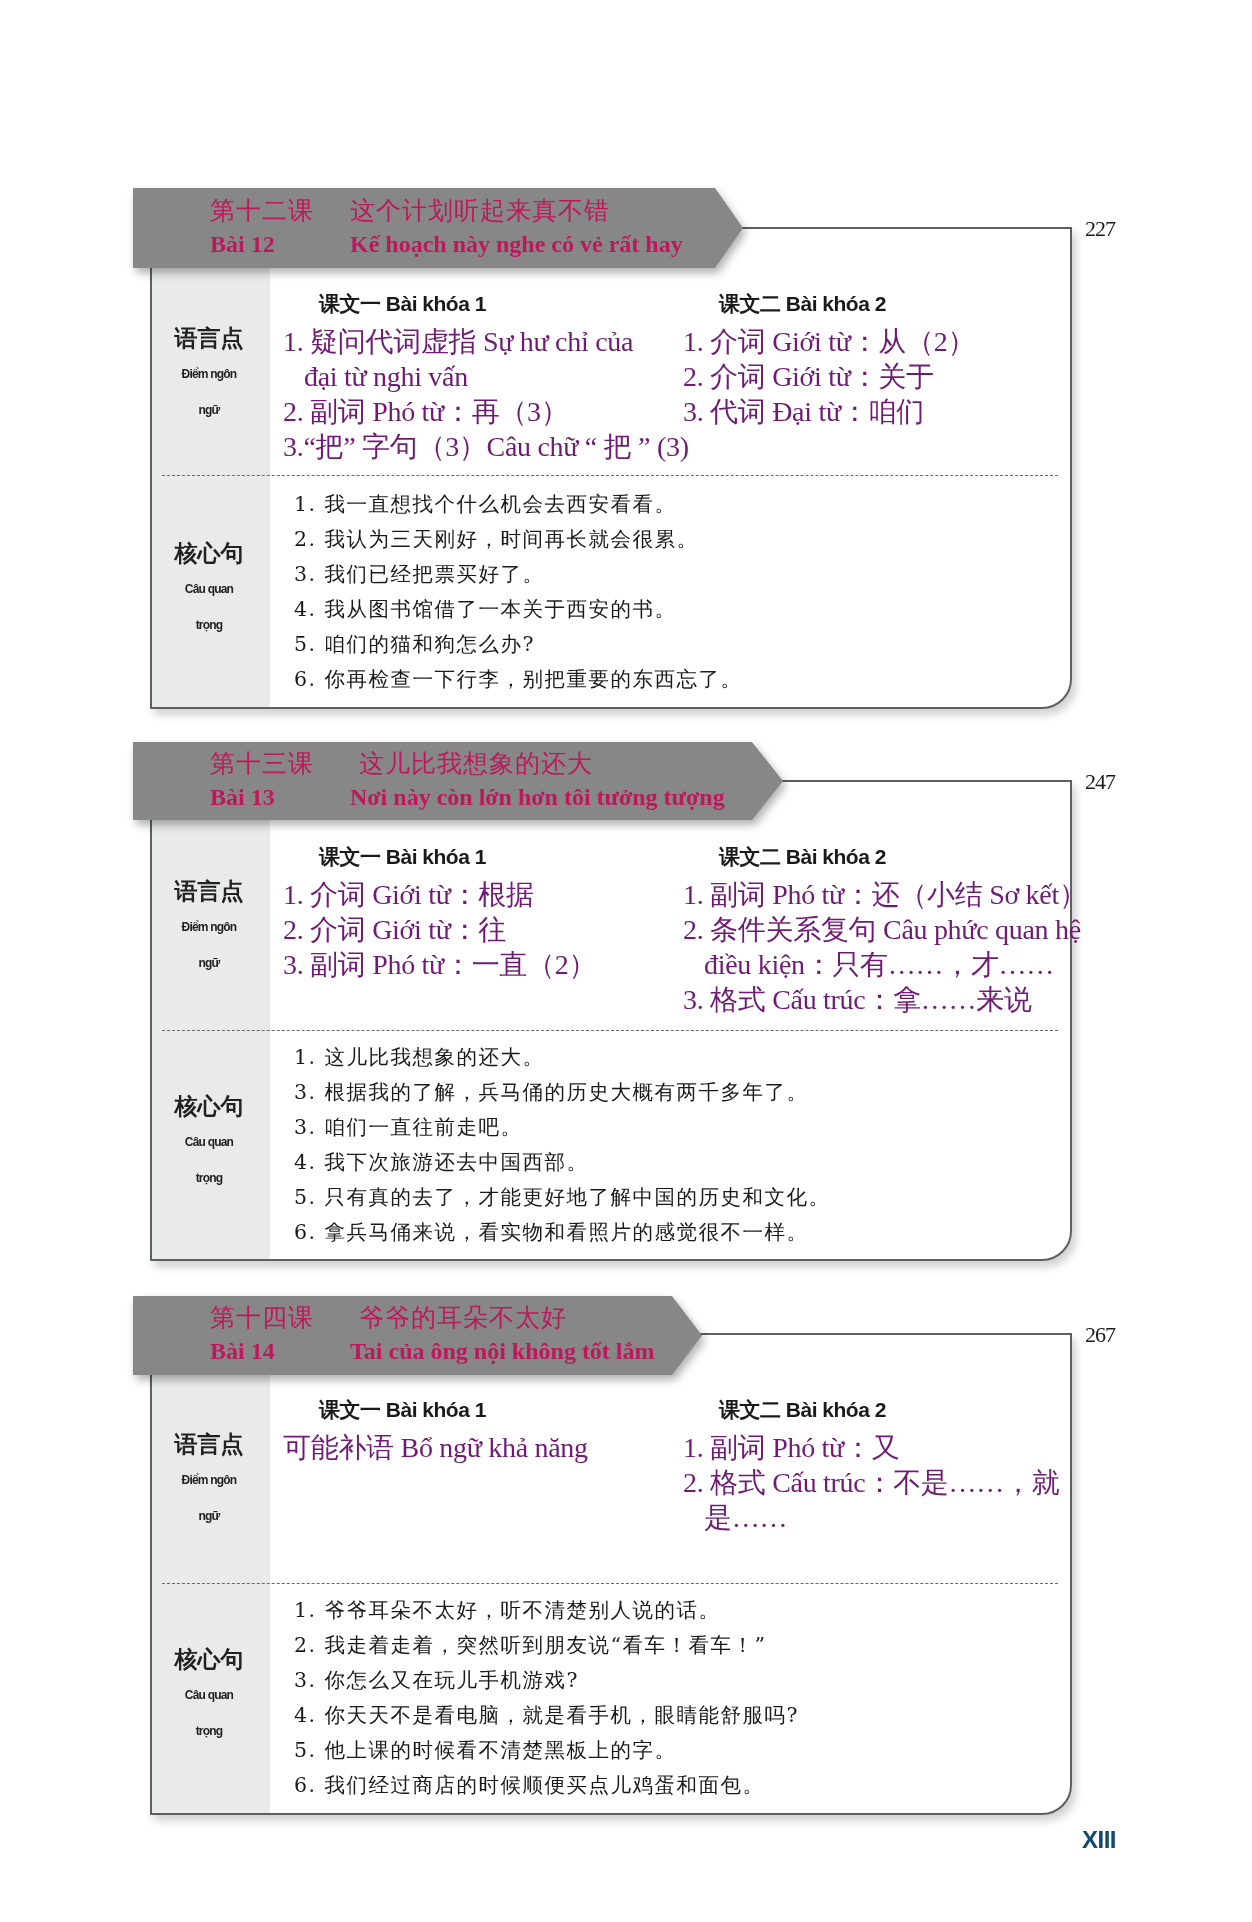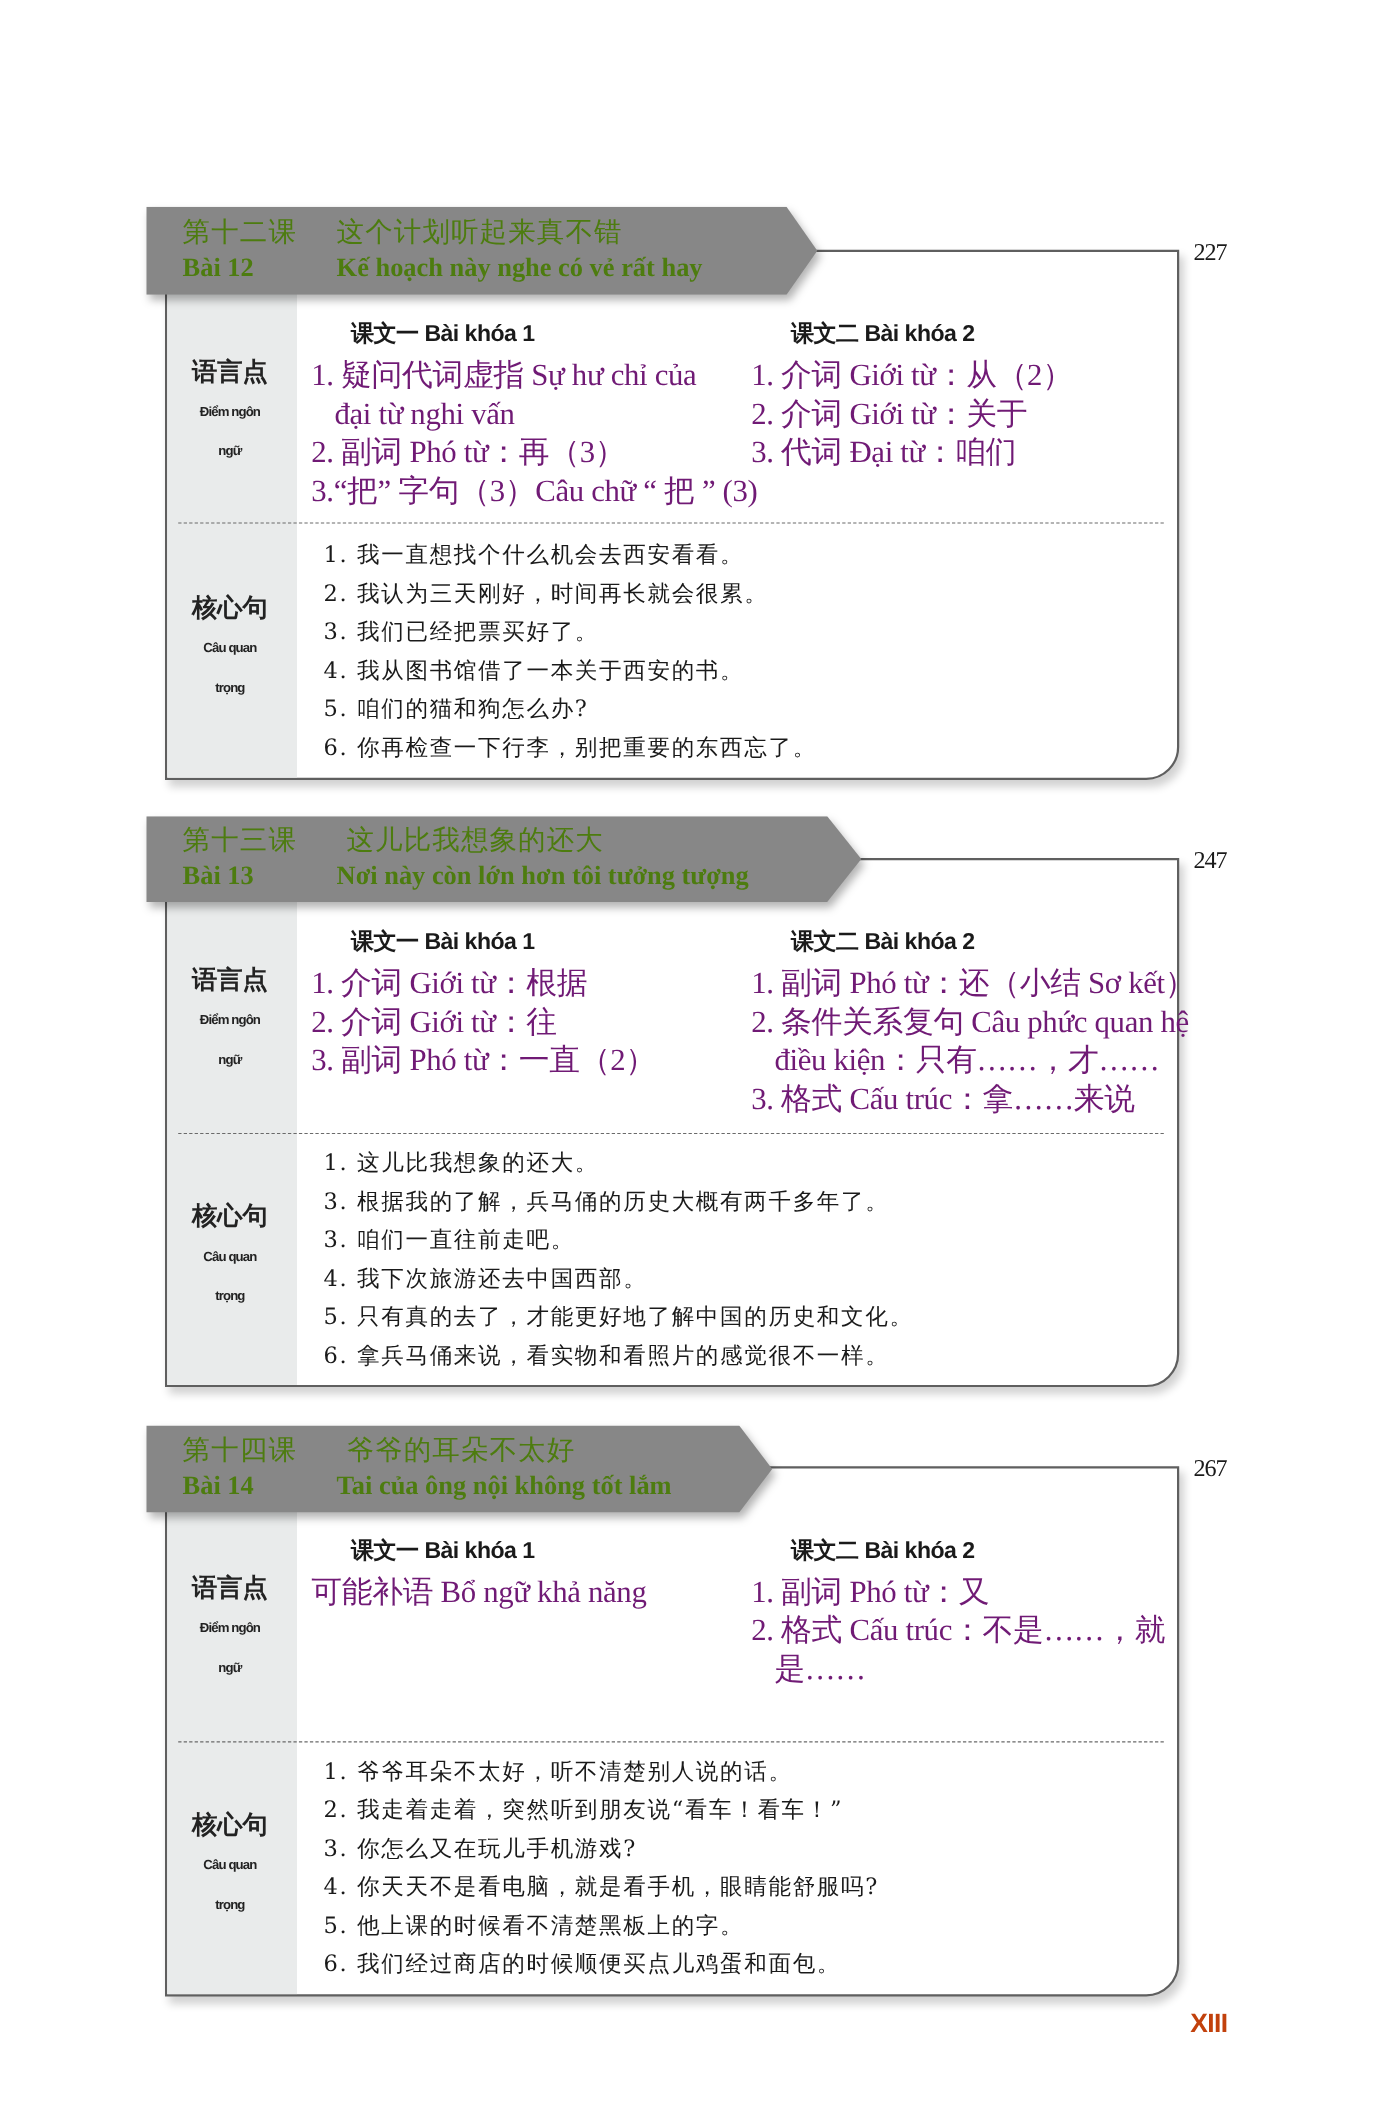--- a/index.html
+++ b/index.html
@@ -11,21 +11,21 @@
   .box {
     position: absolute; left: 150px; width: 918px;
     border: 2.5px solid #5f5f5f; border-bottom-right-radius: 30px;
     background: #ffffff;
     box-shadow: 4px 6px 8px rgba(0,0,0,0.18);
     overflow: hidden;
   }
   .gray-col {
     position: absolute; left: 0; top: 0; bottom: 0; width: 118px; background: #e9ebeb;
   }
-  .hdr-text { position: absolute; color: #4d7c0f; white-space: nowrap; z-index: 4; font-weight: bold; }
+  .hdr-text { position: absolute; color: #be185d; white-space: nowrap; z-index: 4; font-weight: bold; margin-left: 44px; }
   .hdr-zh { font-family: "DejaVu Serif", serif; font-size: 25px; font-weight: normal; letter-spacing: 1px; }
   .hdr-vi { font-family: "Liberation Serif", serif; font-size: 24px; }
   .page-num {
     position: absolute; left: 1085px; font-family: "Liberation Serif", serif;
     font-size: 22px; color: #1a1a1a; letter-spacing: -1px;
   }
   .label {
     position: absolute; left: 150px; width: 118px; text-align: center; z-index: 2;
   }
   .label .zh { font-family: "DejaVu Sans", sans-serif; font-size: 23px; font-weight: bold; display: block; line-height: 36px; color: #222; }
@@ -33,21 +33,21 @@
   .col { position: absolute; z-index: 2; }
   .col-head { font-family: "Liberation Sans", sans-serif; font-size: 21px; font-weight: bold; line-height: 36px; white-space: nowrap; letter-spacing: -0.5px; color: #1a1a1a; }
   .col-head .zh { font-family: Liberation Mono, monospace; font-weight: bold; font-size: 21px; margin-left: 36px; }
   .line { font-family: "Liberation Serif", serif; font-size: 28px; line-height: 35px; white-space: nowrap; letter-spacing: -0.3px; color: #701a75; }
   .line.indent { padding-left: 21px; }
   .sent { font-family: "DejaVu Serif", serif; font-size: 20.5px; line-height: 35px; white-space: nowrap; letter-spacing: 1.5px; color: #1a1a1a; margin-left: 11px; }
   .dash {
     position: absolute; left: 162px; width: 896px; height: 0;
     border-top: 1.6px dashed #6a6a6a; z-index: 2;
   }
-  .roman { position: absolute; left: 1082px; top: 1826px; font-family: "Liberation Sans", sans-serif; font-size: 24px; font-weight: bold; color: #c2410c; letter-spacing: -0.5px; }
+  .roman { position: absolute; left: 1082px; top: 1826px; font-family: "Liberation Sans", sans-serif; font-size: 24px; font-weight: bold; color: #0c4a6e; letter-spacing: -0.5px; }
 </style>
 </head>
 <body>
 
 <div class="card" style="top:0;">
   <div class="box" style="top:227px; height:478px;">
     <div class="gray-col"></div>
   </div>
   <div style="position:absolute; left:133px; top:188px; width:612px; height:80px; z-index:3; filter: drop-shadow(3px 5px 4px rgba(0,0,0,0.3));">
     <svg width="612" height="80" viewBox="0 0 612 80">

